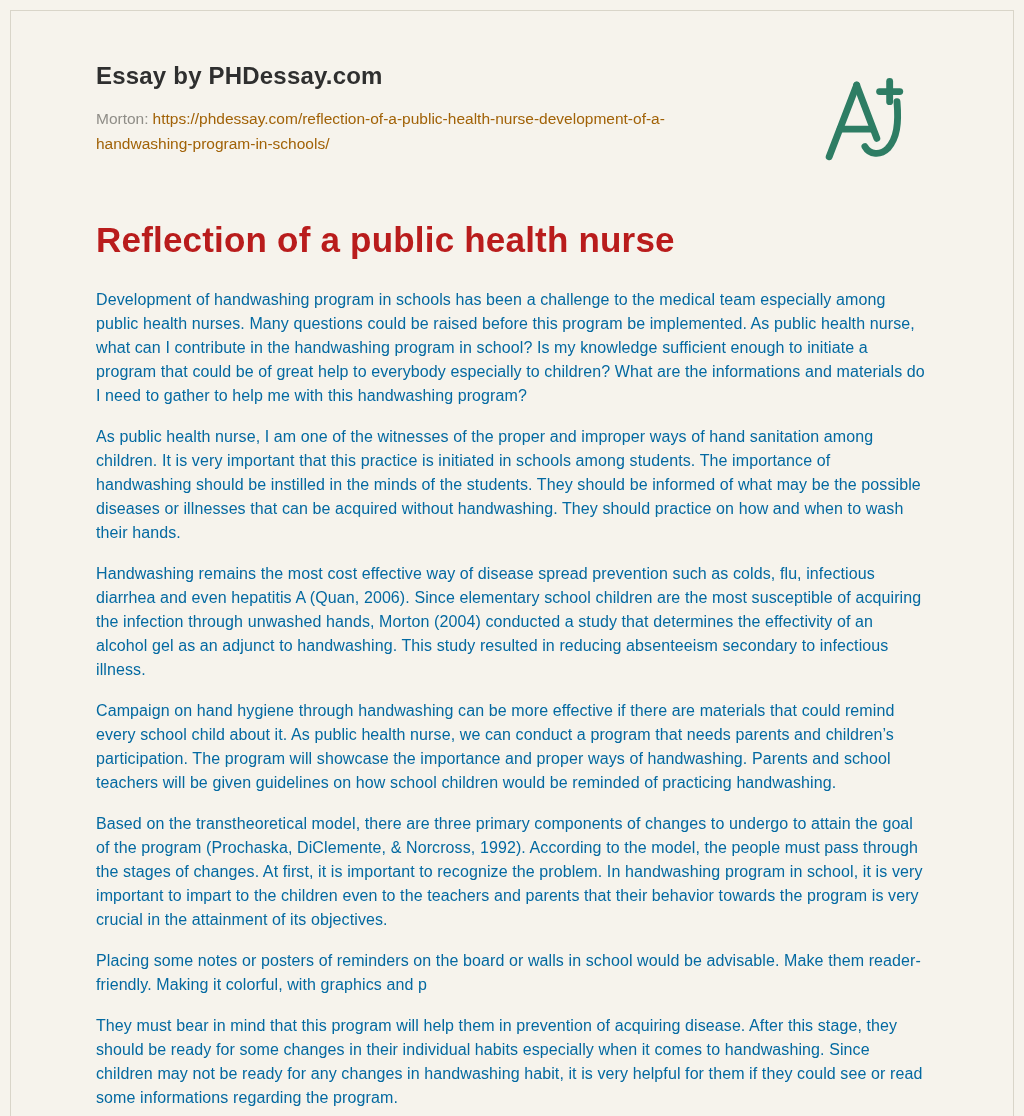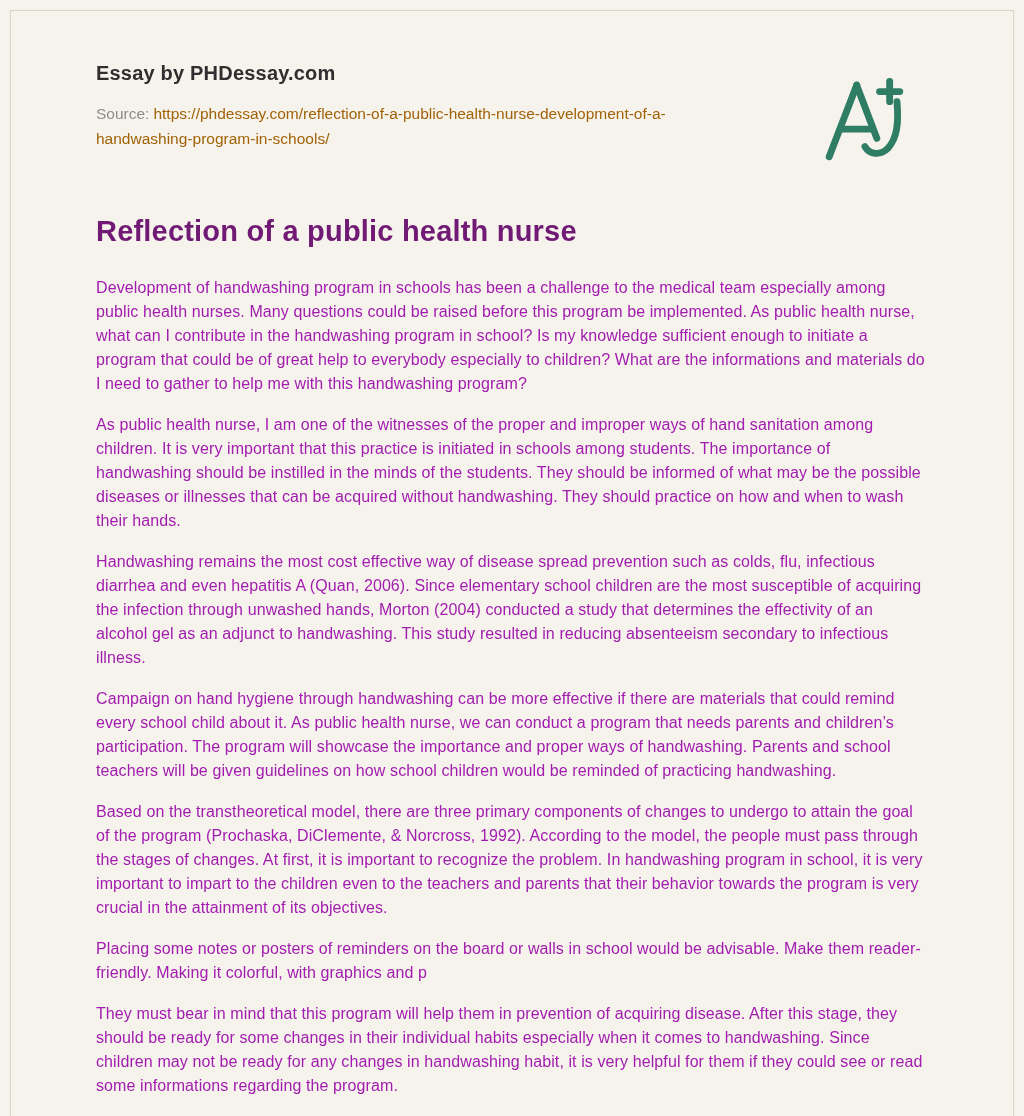--- a/index.html
+++ b/index.html
@@ -26,21 +26,21 @@
     pointer-events: none;
   }
   .content {
     position: relative;
     padding: 62px 96px 0 96px;
   }
   .header-row {
     position: relative;
   }
   .essay-by {
-    font-size: 20px;
+    font-size: 24px;
     font-weight: 700;
     color: #2f2f2f;
     letter-spacing: 0.2px;
   }
   .source-line {
     margin-top: 16px;
     max-width: 655px;
     font-size: 15.5px;
     line-height: 1.62;
     overflow-wrap: break-word;
@@ -60,49 +60,49 @@
     width: 88px;
     height: 88px;
   }
   .logo svg {
     display: block;
     width: 100%;
     height: 100%;
   }
   .title {
     margin: 64px 0 0 0;
-    font-size: 29px;
+    font-size: 35px;
     font-weight: 700;
-    color: #701a75;
+    color: #b91c1c;
     letter-spacing: 0.2px;
   }
   .body-text {
     margin-top: 28px;
   }
   .body-text p {
     margin: 0 0 17px 0;
     font-size: 16px;
     line-height: 24px;
-    color: #a21caf;
+    color: #0369a1;
     letter-spacing: 0.1px;
   }
 </style>
 </head>
 <body>
 
 <div class="page">
   <div class="frame"></div>
 
   <div class="content">
 
     <div class="header-row">
       <div class="header-left">
         <div class="essay-by">Essay by PHDessay.com</div>
         <div class="source-line">
-          <span class="source-label">Source:</span><a class="source-url" href="#">https://phdessay.com/reflection-of-a-public-health-nurse-development-of-a-handwashing-program-in-schools/</a>
+          <span class="source-label">Morton:</span><a class="source-url" href="#">https://phdessay.com/reflection-of-a-public-health-nurse-development-of-a-handwashing-program-in-schools/</a>
         </div>
       </div>
 
       <div class="logo">
         <svg viewBox="0 0 96 96">
           <g fill="none" stroke="#2e7d64" stroke-width="7.5" stroke-linecap="round" stroke-linejoin="round">
             <path d="M10,88 L40,10"></path>
             <path d="M40,10 L62,68"></path>
             <path d="M22,58 L54,58"></path>
             <path d="M76,6 L76,28"></path>

